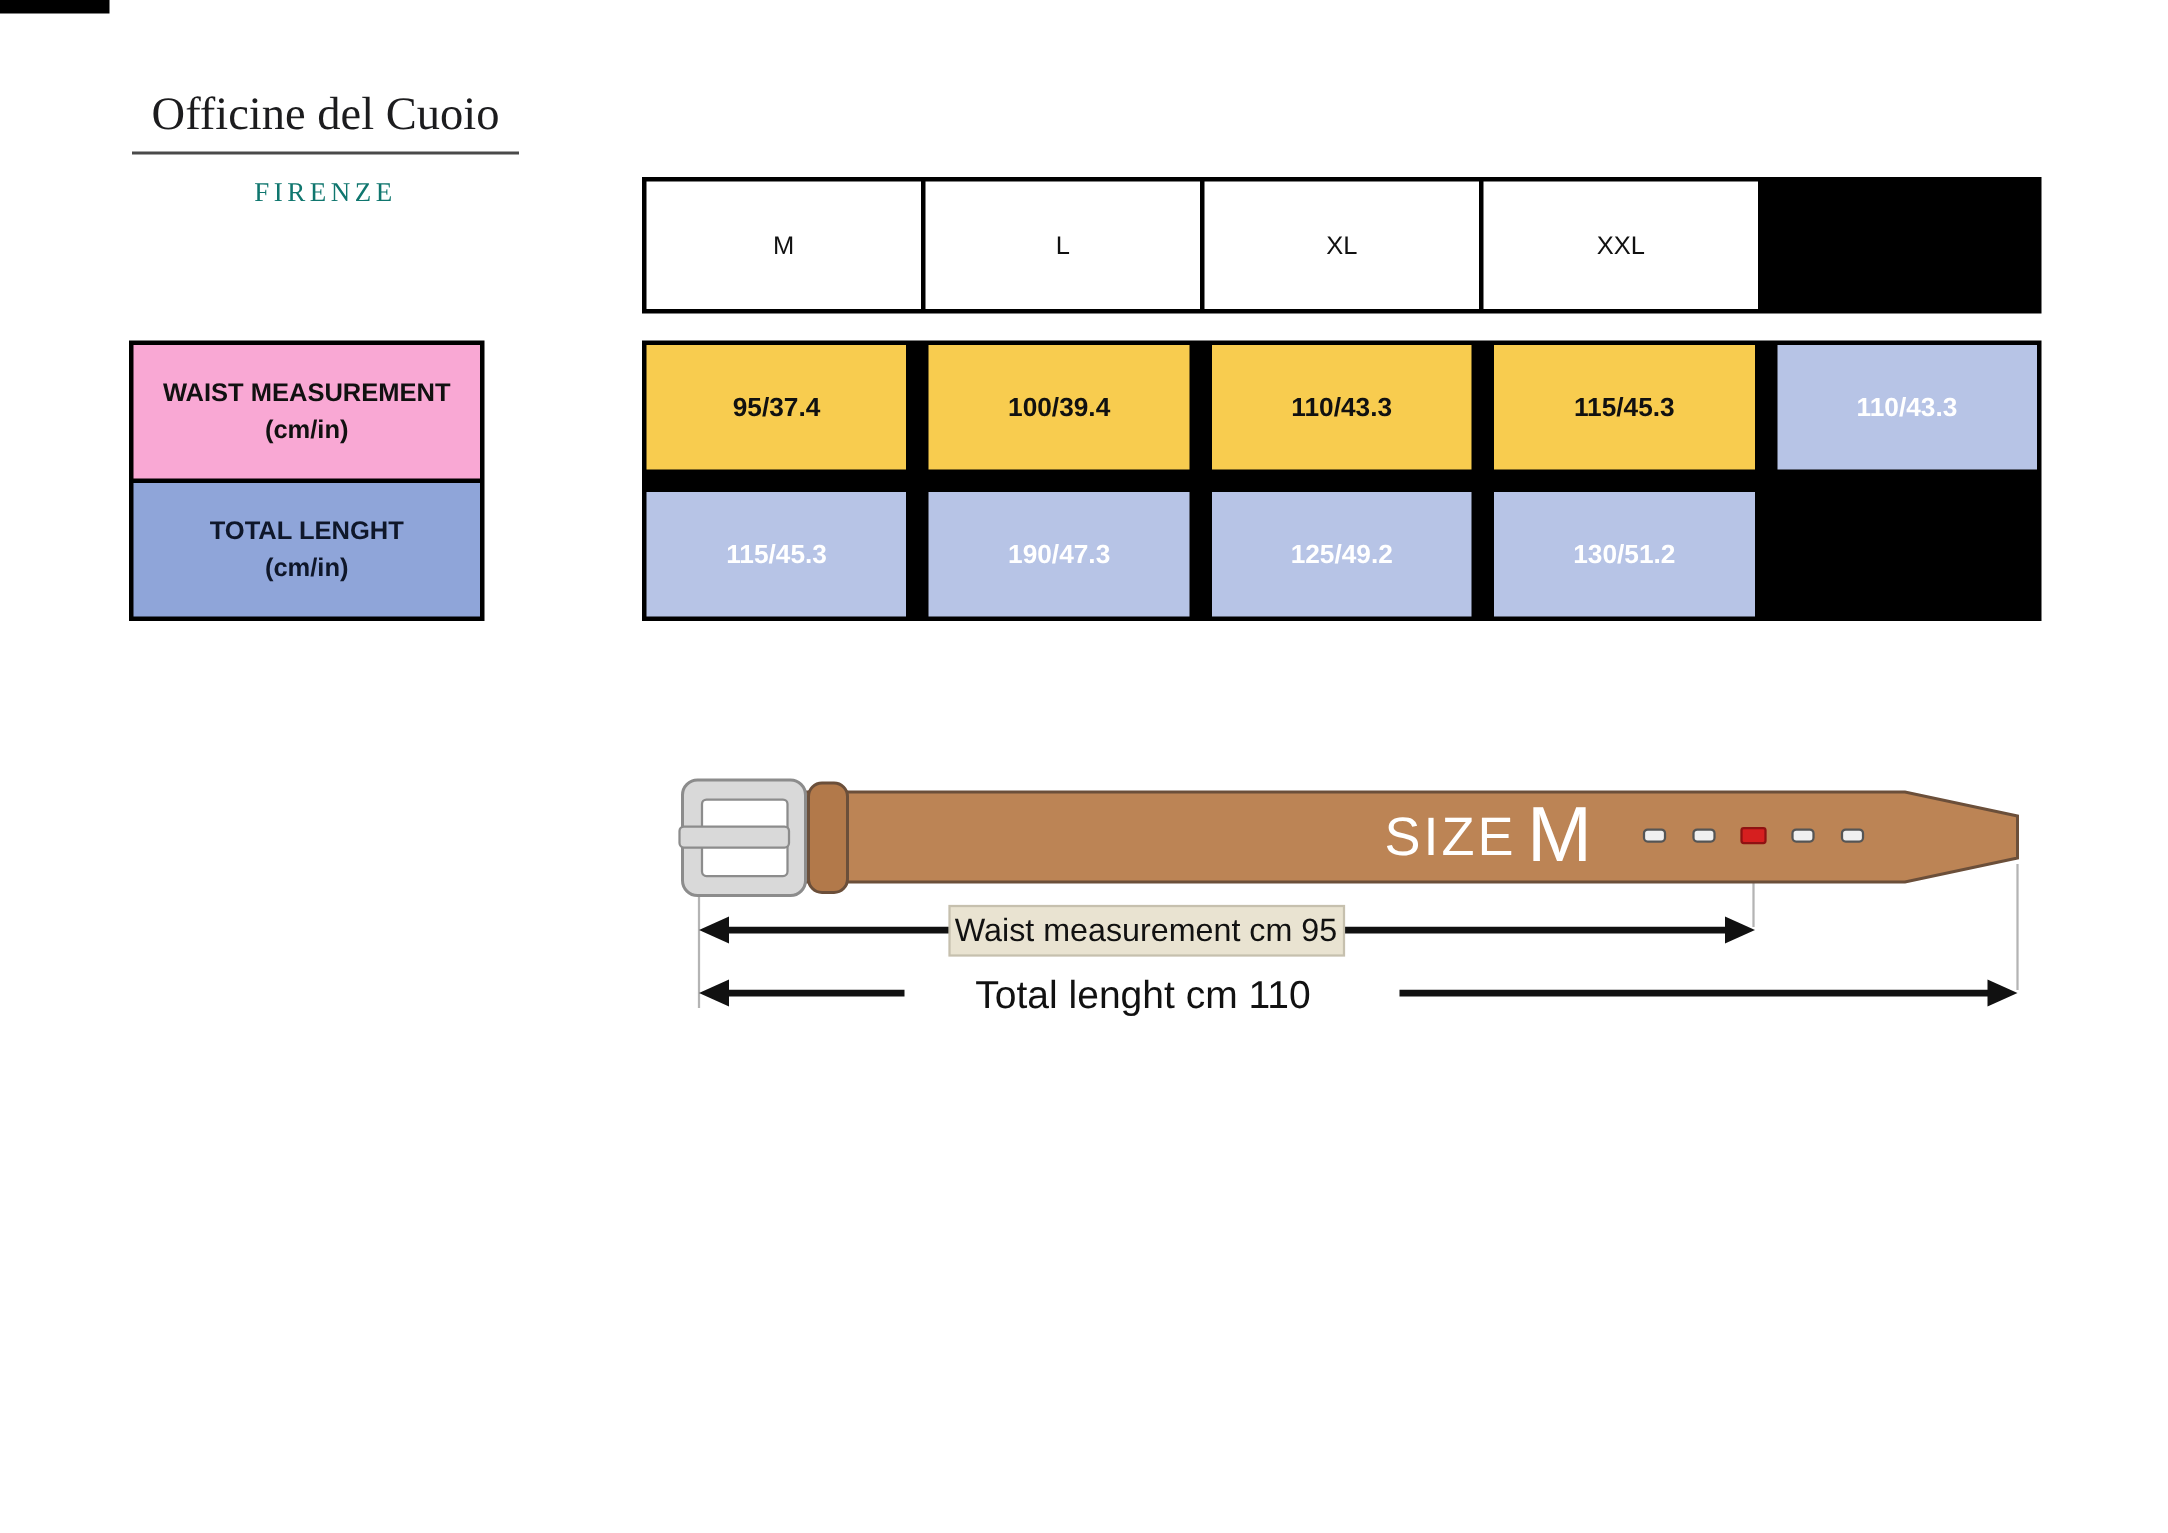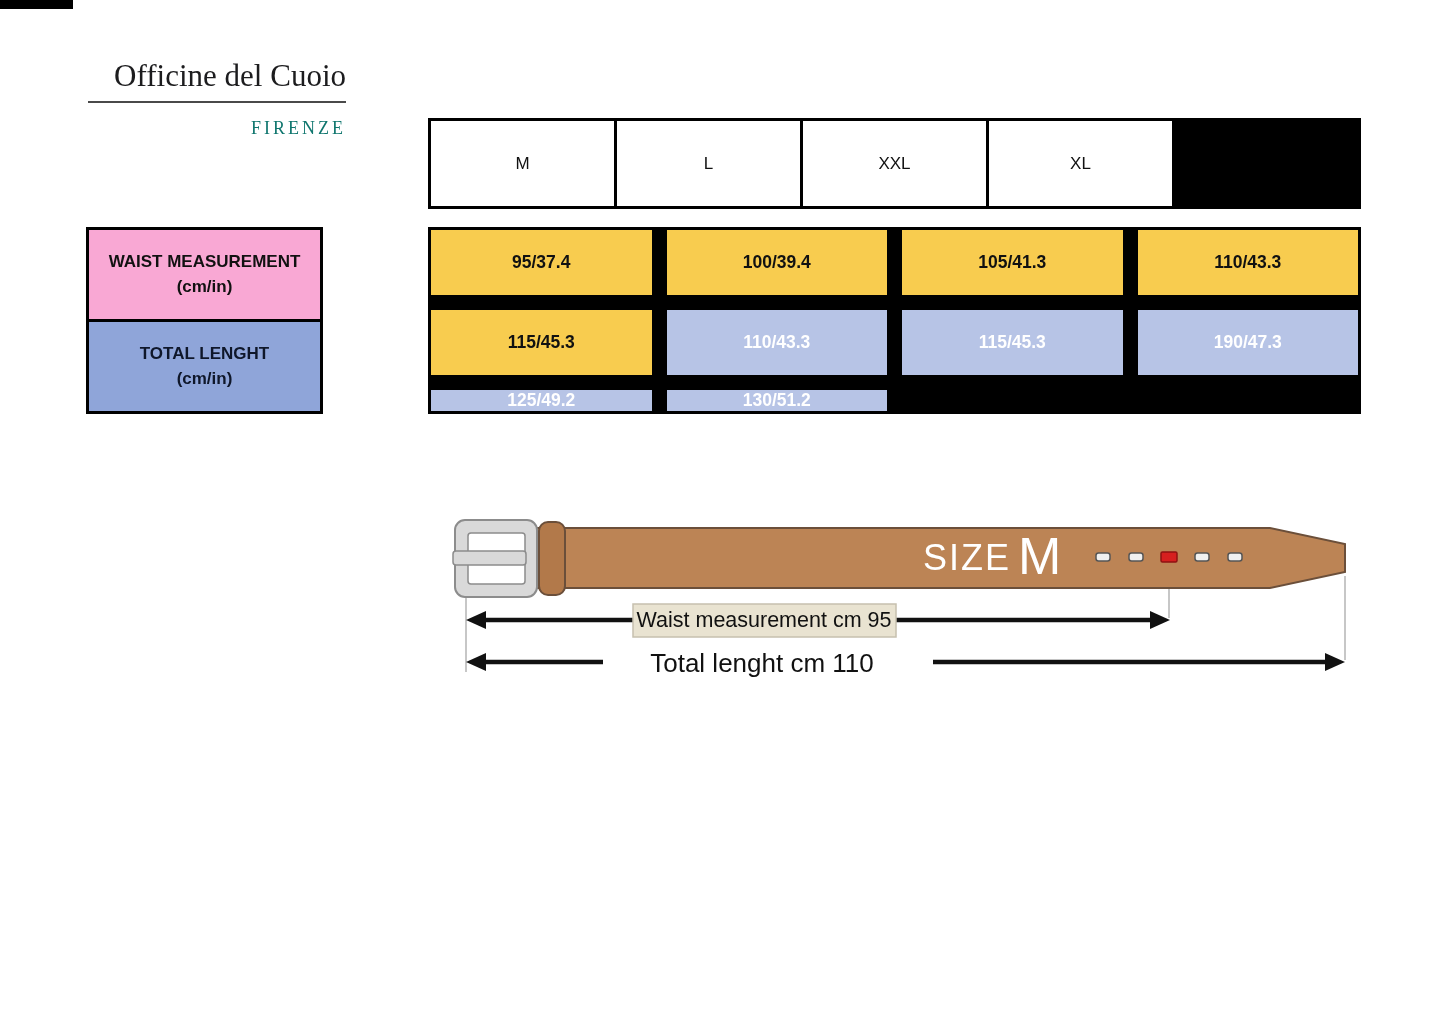--- a/index.html
+++ b/index.html
@@ -4,21 +4,21 @@
 <style>
   html,body{margin:0;padding:0;background:#ffffff;}
   #stage{
     position:relative;width:1445px;height:1022px;background:#ffffff;
     font-family:"Liberation Sans",sans-serif;overflow:hidden;
   }
   
   .corner-mark{position:absolute;left:0;top:0;width:73px;height:9px;background:#000;}
 
   
-  .brand{position:absolute;left:88px;top:58px;width:258px;text-align:right;}
+  .brand{position:absolute;left:88px;top:58px;width:258px;text-align:center;}
   .brand-name{
     font-family:"Liberation Serif",serif;font-size:31px;color:#1c1c1e;
     padding-bottom:7px;border-bottom:2px solid #4a4a4a;white-space:nowrap;
   }
   .brand-city{
     font-family:"Liberation Serif",serif;font-size:18px;color:#0f766e;
     letter-spacing:3px;margin-top:15px;
   }
 
   
@@ -26,21 +26,21 @@
   .cell{display:flex;flex-direction:column;align-items:center;justify-content:center;text-align:center;}
 
   .size-header{left:428px;top:118px;width:927px;height:85px;grid-template-columns:repeat(5,1fr);}
   .size-header .cell{background:#fff;font-size:17px;color:#111;}
 
   .row-labels{left:86px;top:227px;width:231px;height:181px;grid-template-rows:1fr 1fr;}
   .label-waist{background:#f9a8d4;color:#111;font-weight:700;font-size:17px;line-height:1.45;}
   .label-length{background:#8FA5D9;color:#0f172a;font-weight:700;font-size:17px;line-height:1.45;}
 
   .data-grid{left:428px;top:227px;width:927px;height:181px;
-    grid-template-columns:repeat(4,1fr);grid-template-rows:1fr 1fr;gap:15px;}
+    grid-template-columns:repeat(5,1fr);grid-template-rows:1fr 1fr;gap:15px;}
   .cell-waist{background:#F8CC4F;color:#111;font-weight:700;font-size:17.5px;}
   .cell-length{background:#B7C4E6;color:#fff;font-weight:700;font-size:17.5px;}
 
   .belt-svg{position:absolute;left:440px;top:500px;width:930px;height:180px;}
   .svg-text{font-family:"Liberation Sans",sans-serif;}
 </style>
 </head>
 <body>
 
 <div id="stage">
@@ -48,39 +48,38 @@
   <div class="corner-mark"></div>
 
   <div class="brand">
     <div class="brand-name">Officine del Cuoio</div>
     <div class="brand-city">FIRENZE</div>
   </div>
 
   <div class="grid-black size-header">
     <div class="cell">M</div>
     <div class="cell">L</div>
+    <div class="cell">XL</div>
     <div class="cell">XXL</div>
-    <div class="cell">XL</div>
   </div>
 
   <div class="grid-black row-labels">
     <div class="cell label-waist">
       <span>WAIST MEASUREMENT</span>
       <span>(cm/in)</span>
     </div>
     <div class="cell label-length">
       <span>TOTAL LENGHT</span>
       <span>(cm/in)</span>
     </div>
   </div>
 
   <div class="grid-black data-grid">
     <div class="cell cell-waist">95/37.4</div>
     <div class="cell cell-waist">100/39.4</div>
-    <div class="cell cell-waist">105/41.3</div>
     <div class="cell cell-waist">110/43.3</div>
     <div class="cell cell-waist">115/45.3</div>
     <div class="cell cell-length">110/43.3</div>
     <div class="cell cell-length">115/45.3</div>
     <div class="cell cell-length">190/47.3</div>
     <div class="cell cell-length">125/49.2</div>
     <div class="cell cell-length">130/51.2</div>
   </div>
 
   <svg class="belt-svg" viewBox="0 0 930 180">

